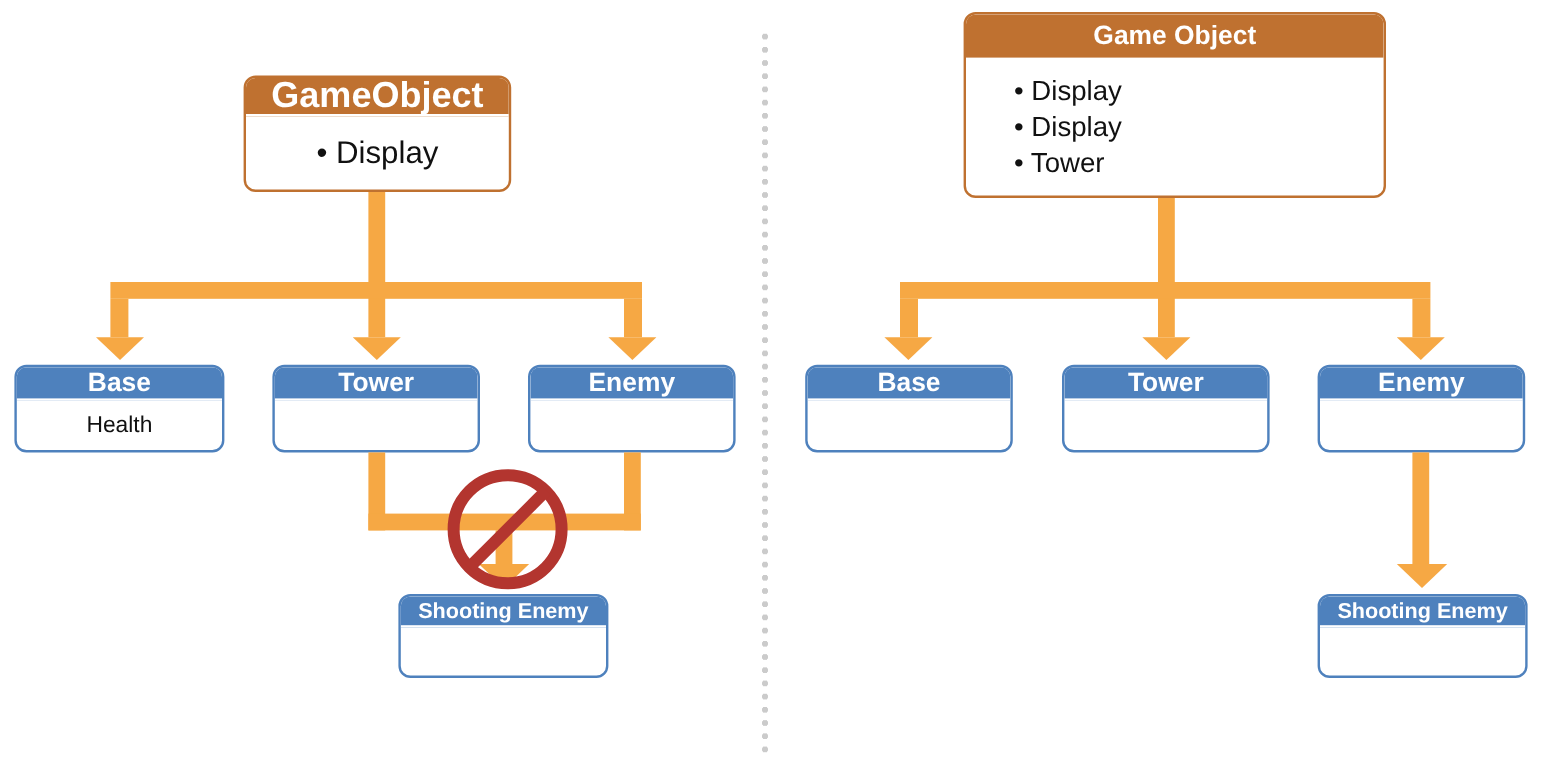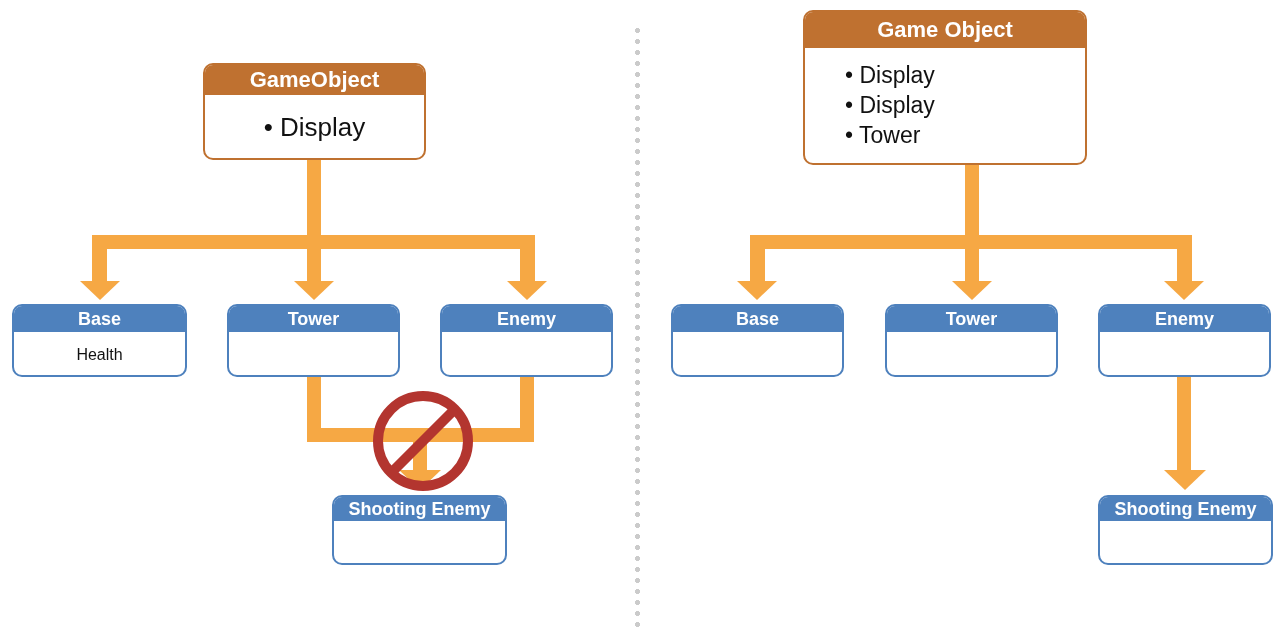--- a/index.html
+++ b/index.html
@@ -23,24 +23,24 @@
   .hdr {
     flex:0 0 auto; display:flex; align-items:center; justify-content:center;
     color:var(--header-text); font-weight:bold; border-bottom:2px solid #fff;
   }
   .blue .hdr   { background:var(--blue-header); }
   .orange .hdr { background:var(--orange-header); }
   .bdy {
     flex:1 1 auto; display:flex; align-items:center; justify-content:center;
     color:var(--body-text);
   }
-  .hdr-sm { height:26px; font-size:18px; }
+  .hdr-sm { height:26px; font-size:22px; }
   .hdr-xs { height:24px; font-size:18px; }
-  .bdy-sm { font-size:16px; }
-  .root-l .hdr { height:30px; font-size:22px; }
+  .bdy-sm { font-size:19px; }
+  .root-l .hdr { height:30px; font-size:30px; }
   .root-l .bdy { font-size:26px; }
   .root-r .hdr { height:36px; font-size:22px; }
   .root-r .bdy {
     align-items:flex-start; justify-content:flex-start;
     padding:10px 0 0 40px; gap:66px; font-size:23px; line-height:30px;
   }
   .root-r .col { display:flex; flex-direction:column; }
   
   .seg { position:absolute; background:var(--arrow-orange); }
   .ah  { position:absolute; width:0; height:0;
@@ -96,21 +96,21 @@
     </svg>
 
     <div class="box blue" style="left:332px; top:495px; width:175px; height:70px;">
       <div class="hdr hdr-xs">Shooting Enemy</div>
       <div class="bdy bdy-sm"></div>
     </div>
   </section>
 
   <section>
 
-    <div class="box orange root-r" style="left:803px; top:10px; width:284px; height:155px;">
+    <div class="box orange root-r" style="left:803px; top:10px; width:352px; height:155px;">
       <div class="hdr">Game Object</div>
       <div class="bdy">
         <div class="col">
           <span>• Display</span>
           <span>• Display</span>
           <span>• Tower</span>
         </div>
       </div>
     </div>
 

